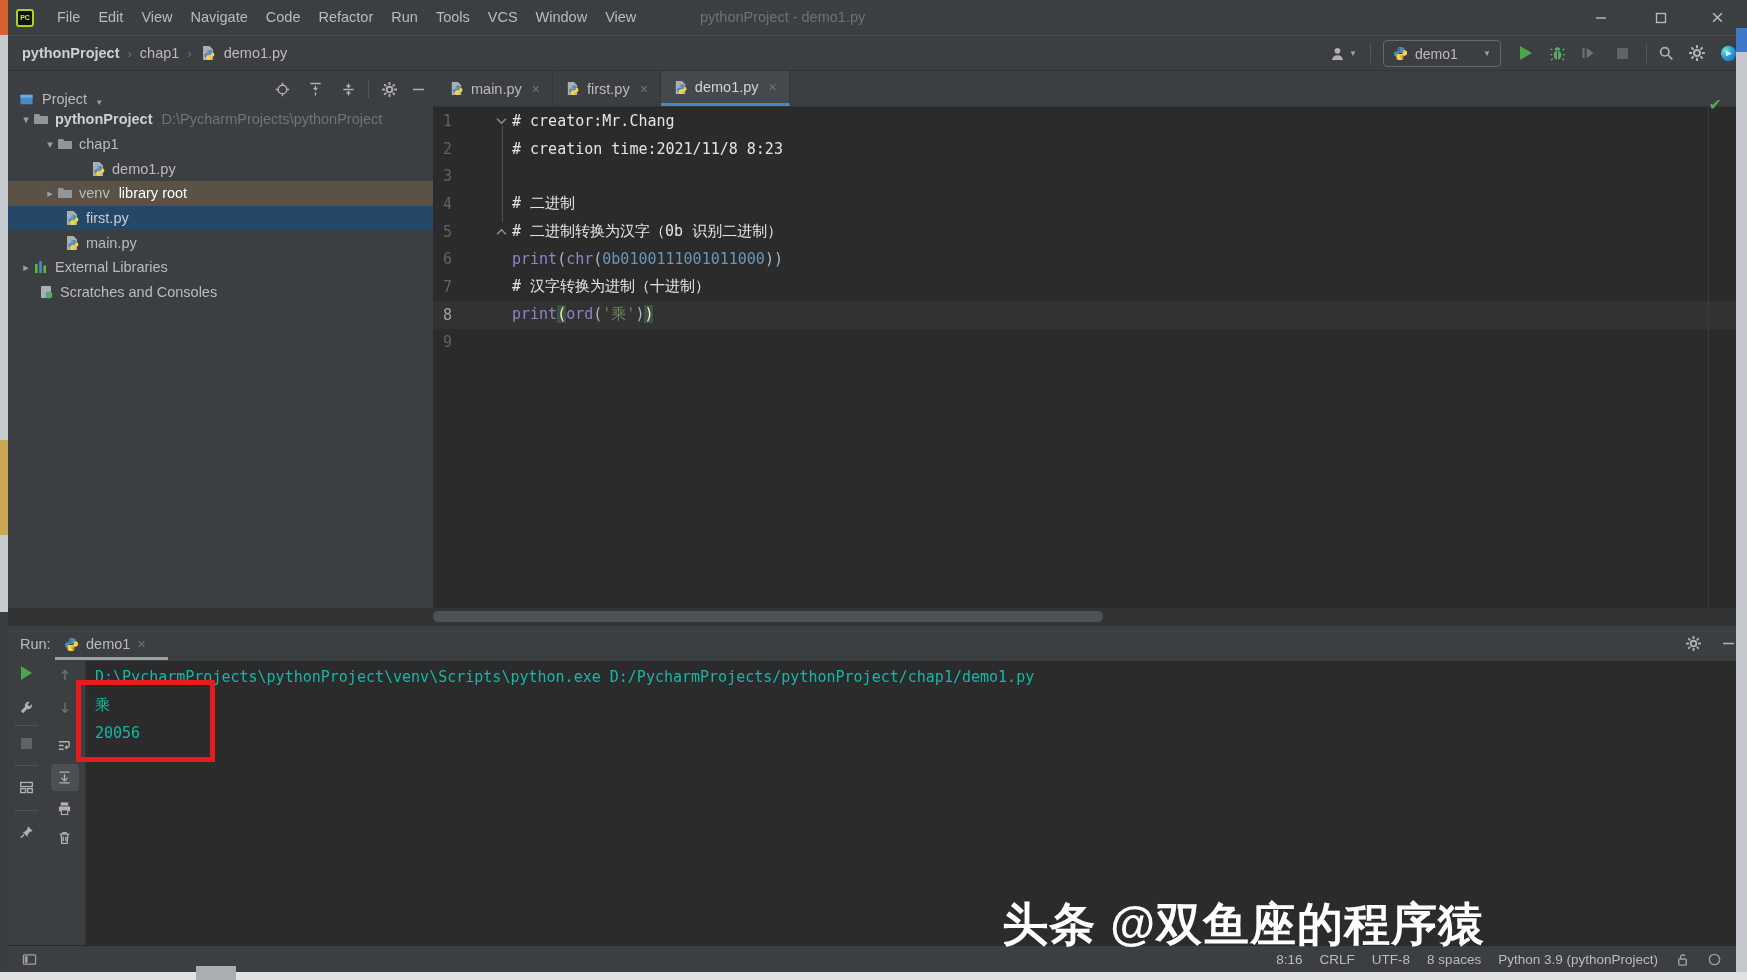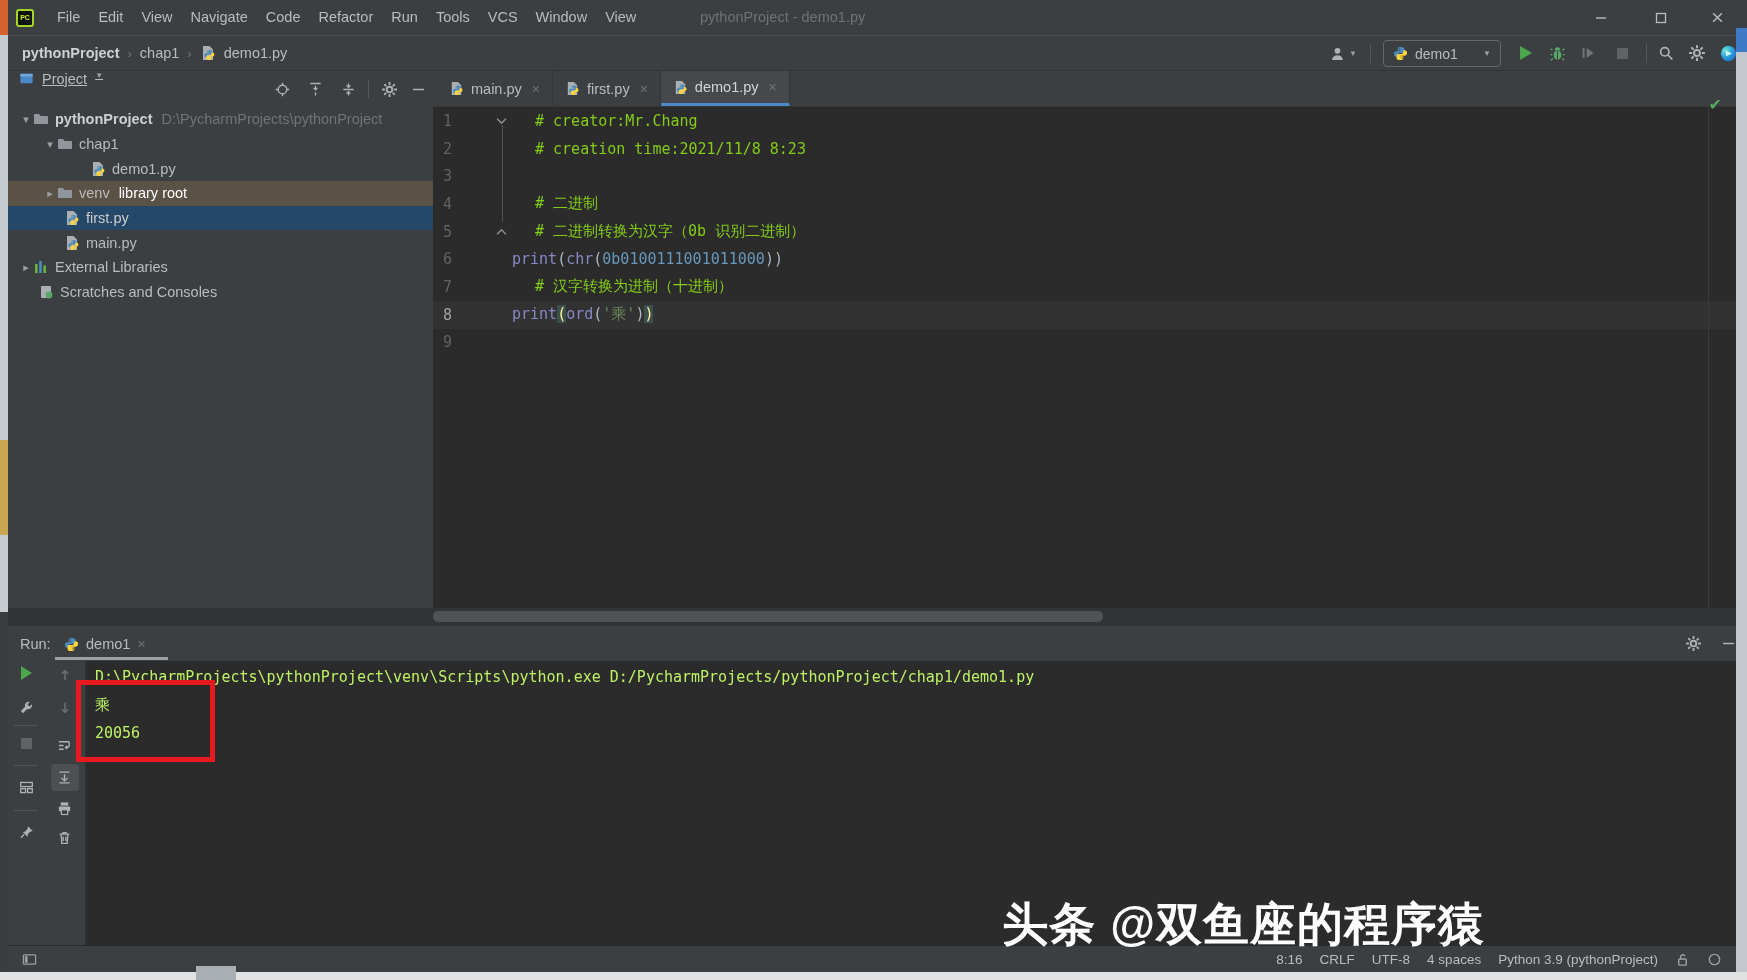--- a/index.html
+++ b/index.html
@@ -36,21 +36,21 @@
   .runcombo { position:absolute; left:1375px; top:4px; width:118px; height:27px; border:1px solid #646869; border-radius:4px;
               display:flex; align-items:center; gap:7px; padding:0 9px; font-size:14px; color:#BBBBBB; }
   .play-tri { width:0; height:0; border-left:12px solid #4CA64C; border-top:7px solid transparent; border-bottom:7px solid transparent; }
   .stop-sq  { width:11px; height:11px; background:#5F6365; }
 
   
   .main { left:8px; top:71px; width:1728px; height:537px; }
 
   
   .project-panel { position:absolute; left:0; top:0; width:425px; height:537px; background:#3C3F41; }
-  .panel-header { position:relative; height:36px; display:flex; align-items:flex-start; font-size:14.5px; color:#BBBBBB;text-decoration:underline; }
+  .panel-header { position:relative; height:36px; display:flex; align-items:flex-end; font-size:14.5px; color:#BBBBBB; }
   .ph-ico { position:absolute; top:50%; transform:translate(-50%,-50%); width:24px; height:24px; display:flex; align-items:center; justify-content:center; color:#AFB1B3; }
   .tree { position:absolute; top:36px; left:0; right:0; }
   .tree-row { height:24.7px; display:flex; align-items:center; font-size:14.5px; color:#BBBBBB; white-space:nowrap; overflow:hidden; }
   .tree-row .chev { width:14px; color:#9DA0A2; font-size:11px; text-align:center; flex:none; }
   .tree-row .ticon { width:16px; height:16px; margin-right:6px; flex:none; }
   .row-venv { background:#5A5246; }
   .row-sel  { background:#254768; }
   .tpath { color:#6E7478; margin-left:9px; }
   .tsuffix { color:#ffffff; margin-left:9px; }
   .bold { font-weight:bold; color:#CDD0D2; }
@@ -62,21 +62,21 @@
   .tab .tclose { color:#6E7478; font-size:14px; margin-left:3px; }
   .tab.active { background:#45494C; color:#D2D4D6; border-bottom:3px solid #4A88C8; }
   .code-rows { position:absolute; top:36px; left:0; right:0; }
   .code-line { height:27.7px; display:flex; align-items:center; }
   .code-line.current { background:#323232; }
   .ln { width:19px; text-align:right; color:#606366; font:15px "DejaVu Sans Mono",monospace; flex:none; }
   .ln.cur { color:#A4A3A3; }
   .fold { width:59px; position:relative; height:100%; flex:none; }
   .fold svg { position:absolute; right:4px; top:50%; transform:translateY(-50%); }
   .codetxt { font:15px "DejaVu Sans Mono","DejaVu Sans",monospace; white-space:pre; color:#A9B7C6; padding-left:1px; }
-  .tok-c { color:#84cc16;margin-left:23px; } .tok-b { color:#8888C6; } .tok-n { color:#6897BB; } .tok-s { color:#6A8759; }
+  .tok-c { color:#e5e5e5; } .tok-b { color:#8888C6; } .tok-n { color:#6897BB; } .tok-s { color:#6A8759; }
   .tok-m { background:#3B514D; color:#FFEF9E; }
   .fold-guide { position:absolute; left:69px; top:54px; height:97px; border-left:1px solid #4E5254; }
   .margin-guide { position:absolute; left:1275px; top:36px; bottom:0; border-left:1px solid #393B3D; }
   .insp-check { position:absolute; right:14px; top:24px; color:#55A85C; font-size:16px; }
 
   
   .band { left:8px; top:608px; width:1728px; height:17px; background:#313335; }
   .band-thumb { left:425px; top:3px; width:670px; height:11px; background:#4E5254; border-radius:5px; }
 
   
@@ -84,21 +84,21 @@
   .run-label { position:absolute; left:12px; top:0; line-height:36px; font-size:14.5px; color:#BBBBBB; }
   .run-tab { position:absolute; left:56px; top:0; height:36px; display:flex; align-items:center; gap:7px; font-size:14.5px; color:#BBBBBB; }
   .run-tab-underline { position:absolute; left:47px; top:31px; width:113px; height:3px; background:#9DA0A2; }
   .run-body { left:8px; top:661px; width:1728px; height:284px; background:#2B2B2B; }
   .run-tools-outer { position:absolute; left:0; top:0; width:36px; height:284px; background:#3C3F41; }
   .run-tools-inner { position:absolute; left:36px; top:0; width:42px; height:284px; background:#3C3F41; border-right:1px solid #323335; }
   .rt-ico { position:absolute; left:50%; transform:translate(-50%,-50%); width:26px; height:26px; display:flex; align-items:center; justify-content:center; color:#AFB1B3; }
   .rt-ico.dim { color:#6E7478; }
   .rt-sep { position:absolute; left:6px; width:24px; height:1px; background:#505354; }
   .rt-sel { position:absolute; left:7px; top:103px; width:28px; height:27px; background:#4C5053; border-radius:4px; }
-  .console { position:absolute; left:87px; top:2px; font:15px "DejaVu Sans Mono","DejaVu Sans",monospace; color:#bef264; }
+  .console { position:absolute; left:87px; top:2px; font:15px "DejaVu Sans Mono","DejaVu Sans",monospace; color:#14b8a6; }
   .console div { height:28.2px; line-height:28.2px; white-space:pre; }
   .red-annot { position:absolute; left:68px; top:19px; width:139px; height:82px; border:5px solid #E8191F; }
 
   
   .statusbar { left:8px; top:945px; width:1728px; height:27px; background:#3C3F41; border-top:1px solid #2A2A2A;
                display:flex; align-items:center; padding:0 14px; font-size:13.5px; color:#BBBBBB; }
   .sb-left { display:flex; align-items:center; gap:11px; flex:1; }
   .sb-right { display:flex; align-items:center; gap:17px; }
 
   .watermark { right:27px; top:894px; font-size:46px; font-weight:900; color:#FFFFFF; letter-spacing:1px; white-space:nowrap; }
@@ -646,21 +646,21 @@
   <div class="abs statusbar">
     <div class="sb-left">
       <svg class="ic" width="15" height="15" style="color:#9DA0A2">
           <use href="#twtoggle"></use>
         </svg>
     </div>
     <div class="sb-right">
       <span>8:16</span>
       <span>CRLF</span>
       <span>UTF-8</span>
-      <span>4 spaces</span>
+      <span>8 spaces</span>
       <span>Python 3.9 (pythonProject)</span>
       <svg class="ic" width="15" height="15" style="color:#9DA0A2">
           <use href="#lock"></use>
         </svg>
       <svg class="ic" width="15" height="15" style="color:#9DA0A2">
           <use href="#ring"></use>
         </svg>
     </div>
   </div>
 

